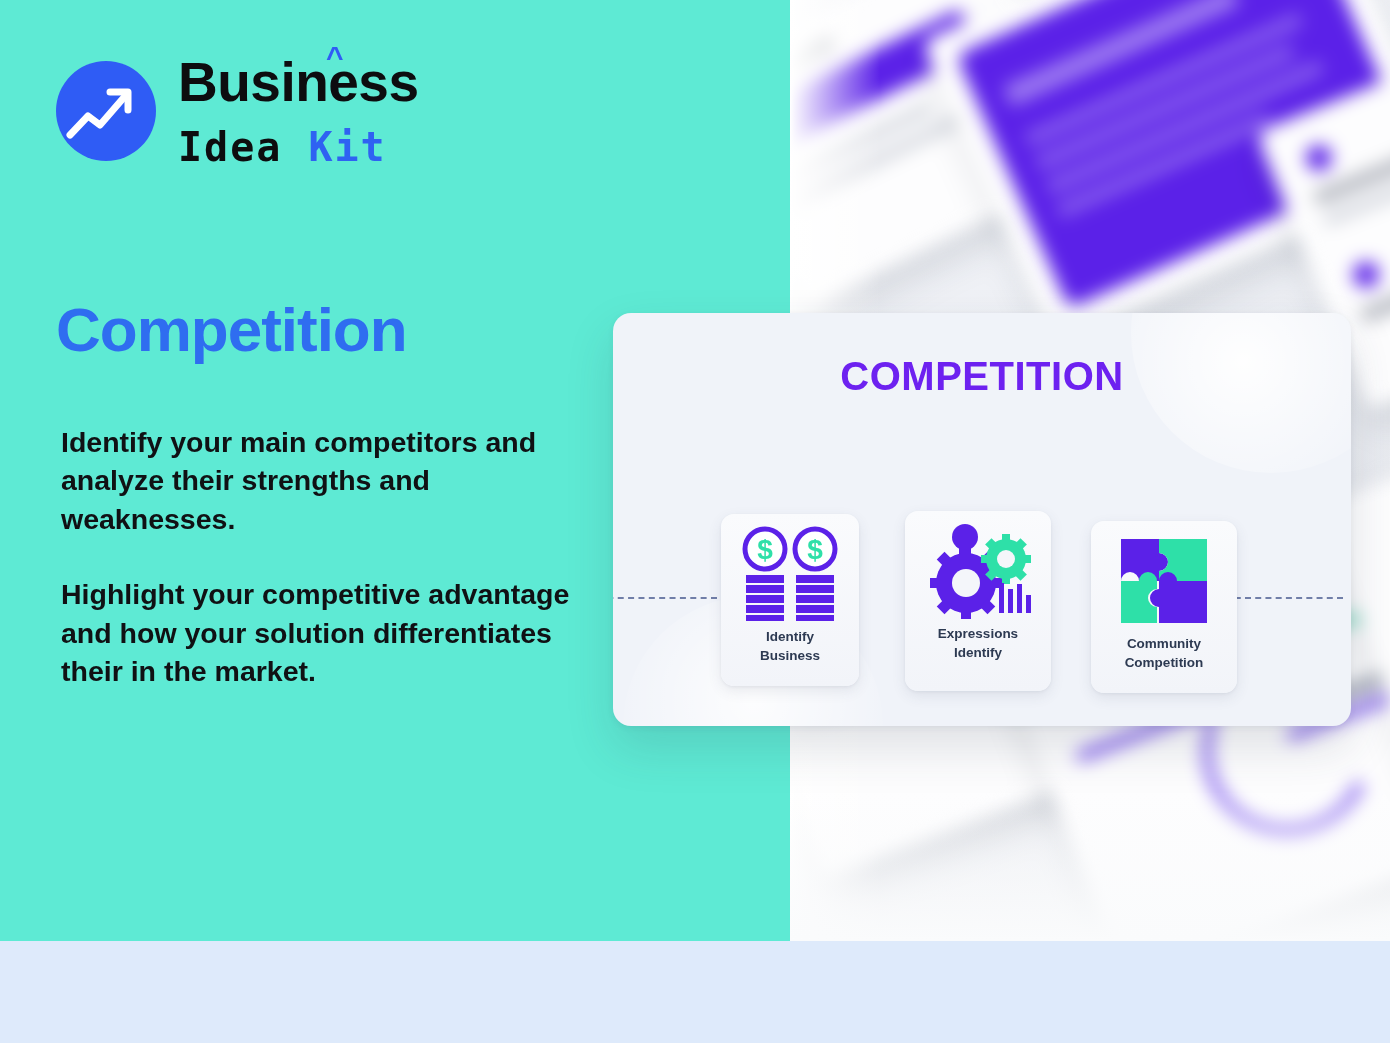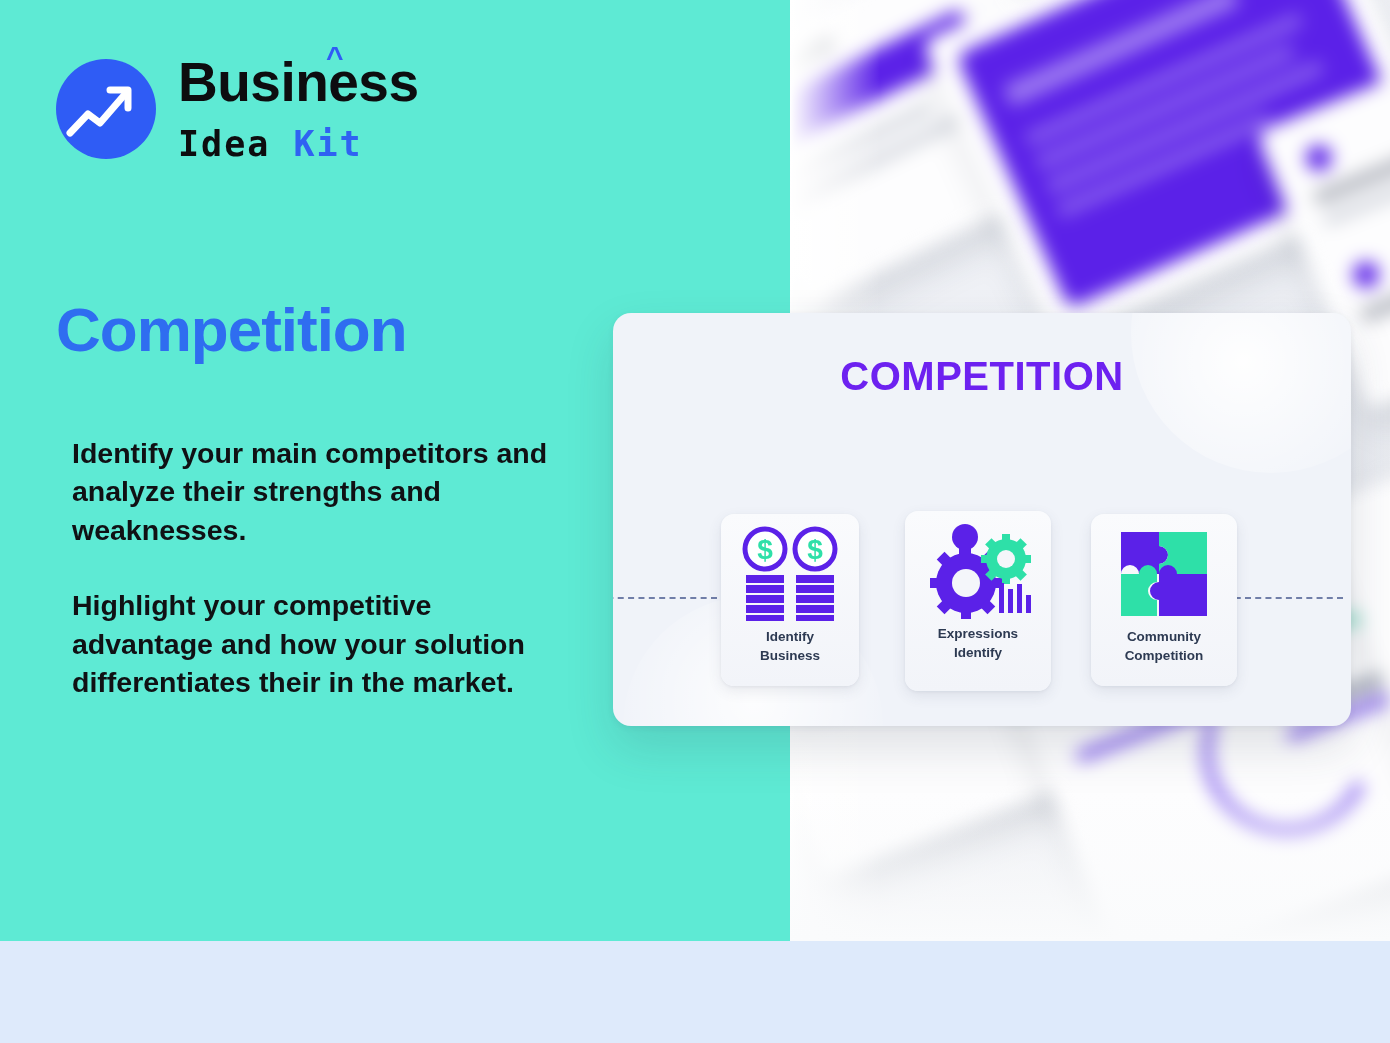--- a/index.html
+++ b/index.html
@@ -138,21 +138,21 @@
     position: absolute;
     left: 148px; top: -13px;
     color: #2f5cf5;
     font-size: 30px;
     font-weight: 800;
     line-height: 1;
   }
   .logo-line2 {
     margin-top: 17px;
     font-family: "DejaVu Sans Mono", "Liberation Mono", monospace;
-    font-size: 35px;
+    font-size: 40px;
     font-weight: 700;
     letter-spacing: 2px;
     color: #0d0d0f;
     white-space: nowrap;
   }
   .logo-kit { color: #2f62f2; }
 
   .headline {
     position: absolute;
     left: 56px; top: 297px;
@@ -164,21 +164,21 @@
   }
   .body-copy {
     position: absolute;
     left: 56px; top: 418px;
     width: 520px;
     font-size: 28.5px;
     font-weight: 700;
     line-height: 1.35;
     color: #101114;
   }
-  .body-copy p { margin: 16px; }
+  .body-copy p { margin: 5px; }
   .body-copy p + p { margin-top: 37px; }
 
   
   .comp-card {
     position: absolute;
     left: 613px; top: 313px;
     width: 738px; height: 413px;
     background: #f0f3f9;
     border-radius: 18px;
     box-shadow: 0 22px 48px rgba(45,58,82,.15), 0 2px 6px rgba(45,58,82,.07);
@@ -242,21 +242,21 @@
     width: 138px;
     background: linear-gradient(180deg, #fafbfd 0%, #f2f4f9 100%);
     border-radius: 13px;
     box-shadow: 0 5px 14px rgba(56,70,100,.10), 0 1px 3px rgba(56,70,100,.07);
     display: flex;
     flex-direction: column;
     align-items: center;
   }
   .tile-1 { left: 108px; top: 11px; height: 172px; }
   .tile-2 { left: 292px; top: 8px;  height: 180px; width: 146px; }
-  .tile-3 { left: 478px; top: 11px; height: 172px; width: 146px; }
+  .tile-3 { left: 478px; top: 18px; height: 172px; width: 146px; }
 
   .tile-icon {
     height: 108px;
     display: flex;
     align-items: center;
     justify-content: center;
     padding-top: 6px;
   }
   .tile-label {
     font-size: 13.5px;

